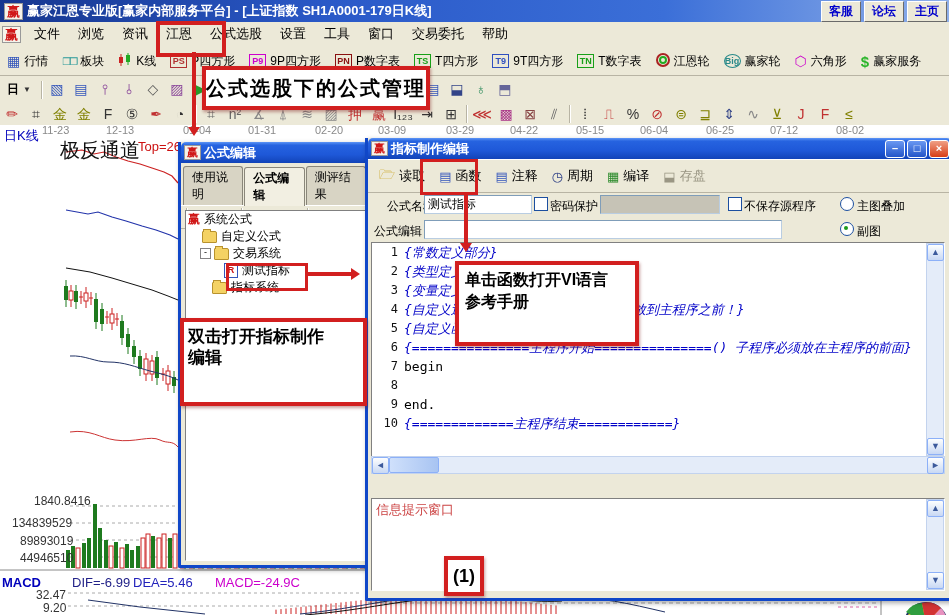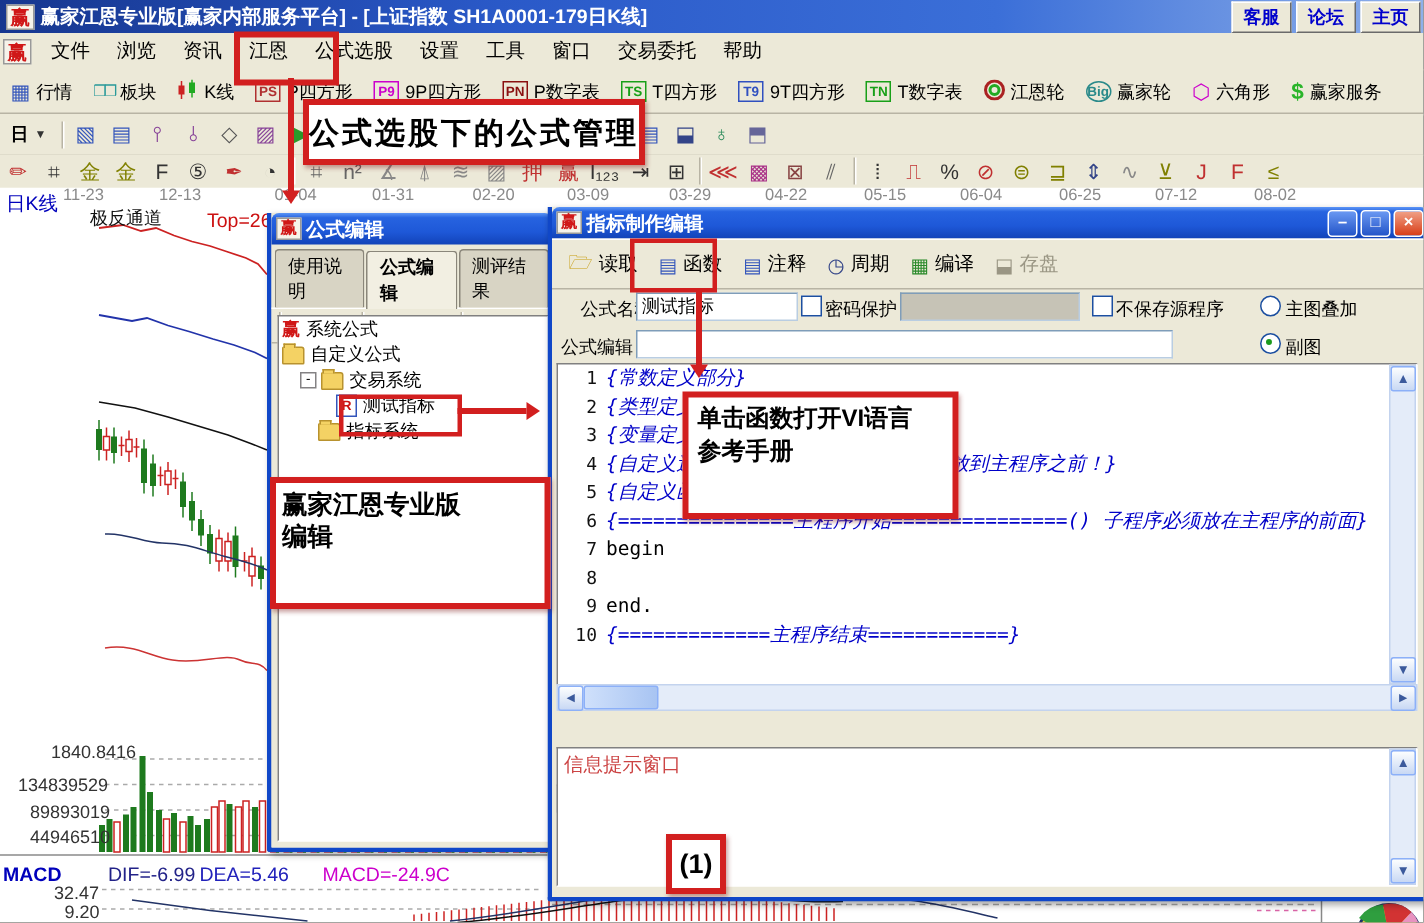--- a/index.html
+++ b/index.html
@@ -248,21 +248,21 @@
         <path d="M88,600 L140,607 L205,614" stroke="#223366" fill="none" stroke-width="1"></path>
         <path d="M300,614 C360,608 400,596 450,594 C500,592 520,600 560,598 C600,596 630,604 665,612" stroke="#223366" fill="none" stroke-width="1"></path>
         <path d="M305,615 C365,610 405,599 452,597 C502,595 522,603 562,601" stroke="#111" fill="none" stroke-width="1"></path>
         <line x1="881" y1="599" x2="881" y2="615" stroke="#888"></line>
         <circle cx="926" cy="624" r="21" fill="#e7c33a" stroke="#223366" stroke-width="2"></circle>
         <path d="M926,624 L906,612 A21,21 0 0,1 922,603 Z" fill="#2f9e3f"></path>
         <path d="M926,624 L922,603 A21,21 0 0,1 941,608 Z" fill="#d23333"></path>
         <path d="M926,624 L941,608 A21,21 0 0,1 947,622 Z" fill="#e892c0"></path>
       </svg>
     <span class="chart-label" style="left:4px;top:127px;color:#0000bb;font-size:13px;">日K线</span>
-    <span class="chart-label" style="left:60px;top:137px;color:#111;font-size:12px;">极反通道</span>
+    <span class="chart-label" style="left:60px;top:137px;color:#111;font-size:20px;">极反通道</span>
     <span class="chart-label" style="left:138px;top:139px;color:#cc1111;font-size:13px;">Top=261</span>
     <div id="dates">
         <span class="chart-label date-lbl" style="left: 42px; top: 124px;">11-23</span>
         <span class="chart-label date-lbl" style="left: 106px; top: 124px;">12-13</span>
         <span class="chart-label date-lbl" style="left: 183px; top: 124px;">01-04</span>
         <span class="chart-label date-lbl" style="left: 248px; top: 124px;">01-31</span>
         <span class="chart-label date-lbl" style="left: 315px; top: 124px;">02-20</span>
         <span class="chart-label date-lbl" style="left: 378px; top: 124px;">03-09</span>
         <span class="chart-label date-lbl" style="left: 446px; top: 124px;">03-29</span>
         <span class="chart-label date-lbl" style="left: 510px; top: 124px;">04-22</span>
@@ -464,21 +464,21 @@
         <span class="mini-btn">
           <span style="color: rgb(200, 160, 24);">🗀</span>
           <span>新</span>
         </span>
       </div>
     <div class="tree-panel" id="treePanel">
         <div class="tree-row" style="padding-left: 2px;">
           <span class="logo-ico">赢</span>
           <span>系统公式</span>
         </div>
-        <div class="tree-row" style="padding-left: 2px;">
+        <div class="tree-row" style="padding-left: 16px;">
           <span class="folder-ico"></span>
           <span>自定义公式</span>
         </div>
         <div class="tree-row" style="padding-left: 14px;">
           <span class="expander">-</span>
           <span class="folder-ico"></span>
           <span>交易系统</span>
         </div>
         <div class="tree-row" style="padding-left: 38px;">
           <span class="rdoc-ico">R</span>
@@ -611,21 +611,21 @@
 
   <div class="ann-box" style="left:156px;top:21px;width:62px;height:28px;"></div>
   <div class="ann-line" style="left:192px;top:52px;width:4px;height:76px;"></div>
   <div class="arrow-down" style="left:188px;top:127px;"></div>
   <div class="ann-box ann-note" style="left:202px;top:66px;width:220px;height:36px;display:flex;align-items:center;justify-content:center;font-size:20px;letter-spacing:2px;">公式选股下的公式管理</div>
 
   <div class="ann-box" style="left:226px;top:263px;width:76px;height:22px;border-width:3px;"></div>
   <div class="ann-line" style="left:305px;top:272px;width:46px;height:4px;"></div>
   <div class="arrow-right" style="left:351px;top:268px;"></div>
   <div class="ann-box ann-note" style="left:180px;top:318px;width:175px;height:76px;font-size:17px;line-height:21px;padding:4px 0 0 4px;">
-    <div>赢家江恩专业版</div>
+    <div>双击打开指标制作</div>
     <div>编辑</div>
   </div>
 
   <div class="ann-box" style="left:420px;top:159px;width:52px;height:30px;border-width:3px;"></div>
   <div class="ann-line" style="left:464px;top:192px;width:4px;height:52px;"></div>
   <div class="arrow-down" style="left:460px;top:243px;"></div>
   <div class="ann-box ann-note" style="left:455px;top:261px;width:170px;height:73px;font-size:16px;line-height:22px;padding:4px 0 0 6px;">
     <div>单击函数打开VI语言</div>
     <div>参考手册</div>
   </div>

